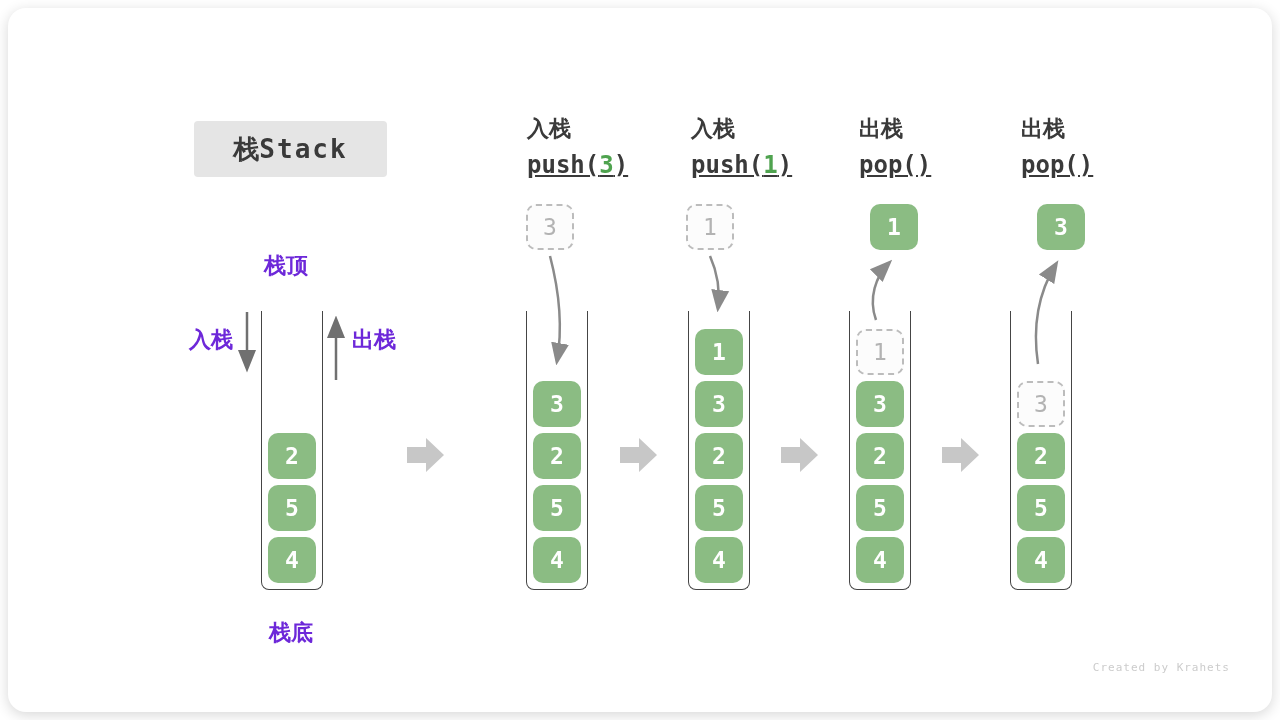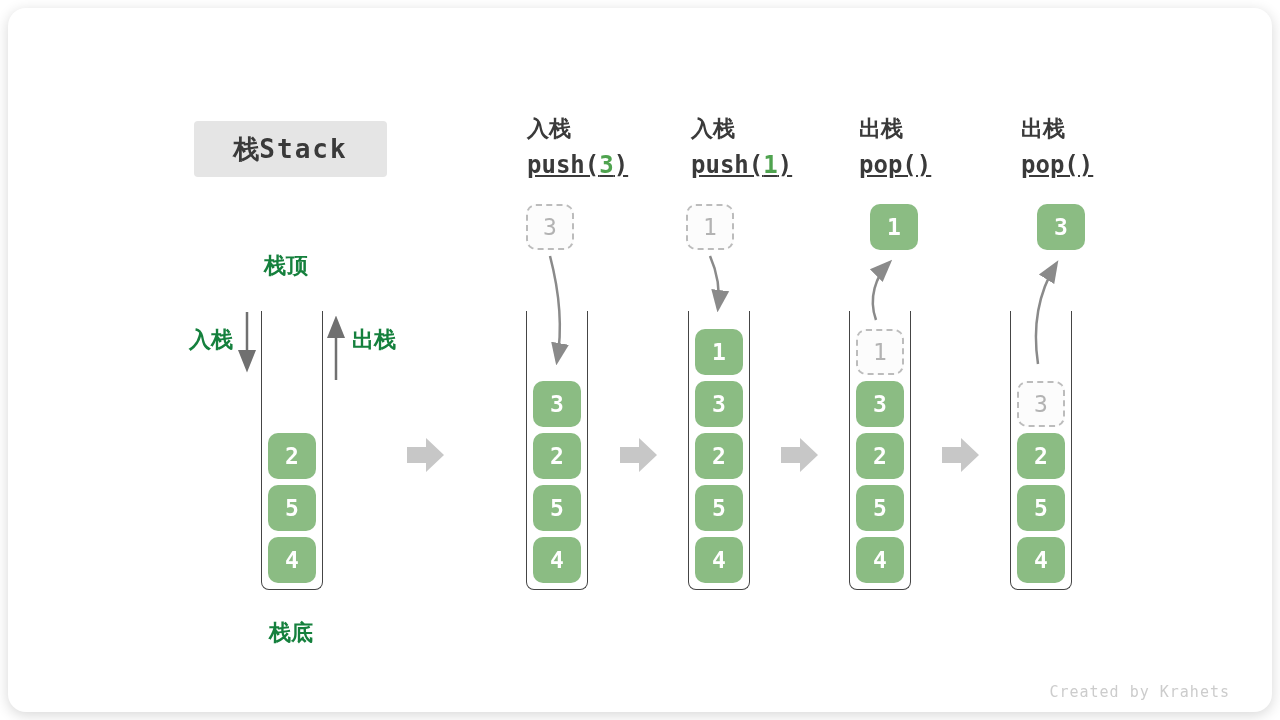--- a/index.html
+++ b/index.html
@@ -22,21 +22,21 @@
   .title-zh { font-weight: 700; font-family: "Liberation Sans", sans-serif; }
   .title-en { font-family: "DejaVu Sans Mono", monospace; font-weight: 600; letter-spacing: 2px; }
 
   
   .op-header { position: absolute; top: 106px; display: flex; flex-direction: column; gap: 7px; }
   .op-zh { font-size: 22px; font-weight: 700; color: #3a3a3a; }
   .op-code { font-family: "DejaVu Sans Mono", monospace; font-size: 24px; font-weight: 600; color: #3a3a3a; text-decoration: underline; }
   .op-arg { color: #4fa34f; font-weight: 700; }
 
   
-  .side-label { position: absolute; font-size: 22px; font-weight: 700; color: #15803d; }
+  .side-label { position: absolute; font-size: 22px; font-weight: 700; color: #6d28d9; }
 
   
   .stack {
     position: absolute; top: 303px; width: 62px; height: 279px;
     border-left: 1.5px solid #454545; border-right: 1.5px solid #454545;
     border-bottom: 1.5px solid #454545;
     border-radius: 0 0 8px 8px; background: #ffffff;
   }
 
   
@@ -59,22 +59,22 @@
     position: absolute; top: 196px; width: 48px; height: 46px; border-radius: 10px;
     font-family: "DejaVu Sans Mono", monospace; font-size: 23px;
     display: flex; align-items: center; justify-content: center;
   }
   .float-box.dashed { background: #fcfcfc; color: #b3b3b3; border: 2px dashed #bcbcbc; }
   .float-box.solid { background: #8bbc83; color: #ffffff; font-weight: 700; }
 
   svg.overlay { position: absolute; left: 0; top: 0; width: 1280px; height: 720px; pointer-events: none; }
 
   .credit {
-    position: absolute; right: 42px; top: 675px;
-    font-family: "DejaVu Sans Mono", monospace; font-size: 15px;
+    position: absolute; right: 42px; top: 653px;
+    font-family: "DejaVu Sans Mono", monospace; font-size: 11px;
     color: #cccccc; letter-spacing: 1px;
   }
 </style>
 </head>
 <body>
 
 <div class="card">
 
   <div class="title-box">
     <span class="title-zh">栈</span>

